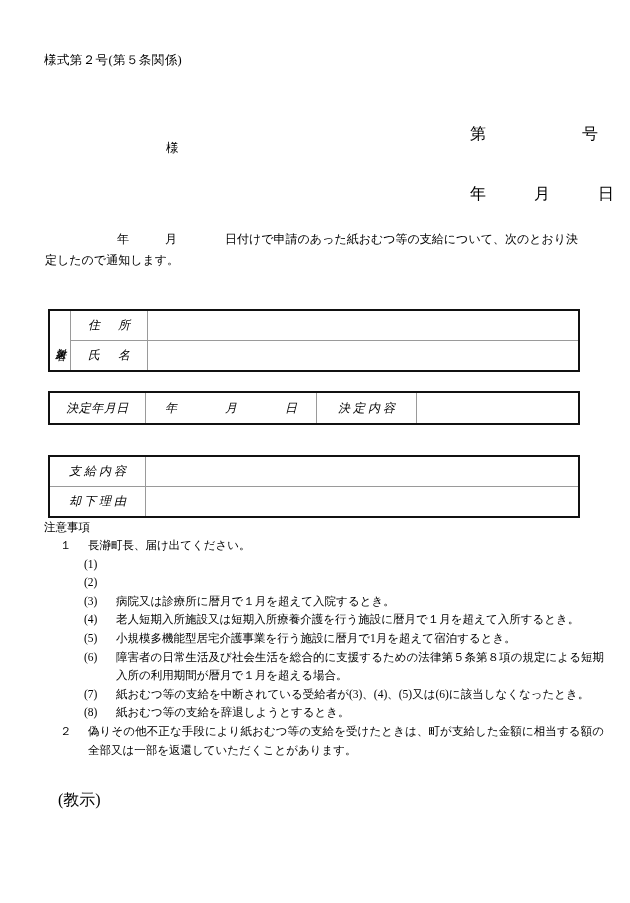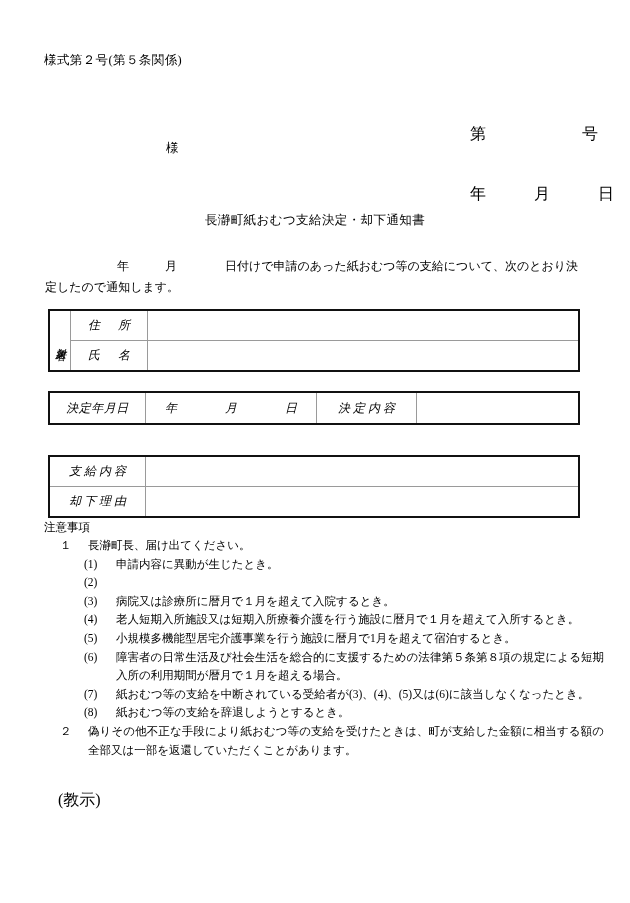--- a/index.html
+++ b/index.html
@@ -64,25 +64,26 @@
     top: 212px;
     width: 630px;
     text-align: center;
     font-size: 12.5px;
     letter-spacing: 0.4px;
   }
 
   
   #intro-paragraph {
     left: 45px;
-    top: 256px;
+    top: 230px;
     width: 545px;
     font-size: 12px;
     line-height: 21px;
     white-space: normal;
+    font-family: Liberation Mono, monospace;
   }
   #intro-paragraph .lead { display: inline; }
 
   
   table.form-table {
     position: absolute;
     border-collapse: collapse;
     table-layout: fixed;
     font-size: 12px;
   }
@@ -190,21 +191,20 @@
   <div class="abs" id="form-number">様式第２号(第５条関係)</div>
 
   <div class="abs" id="doc-number-block">
     <span class="ln">第　　　　　　号</span>
     <span class="ln">年　　　月　　　日</span>
   </div>
 
   <div class="abs" id="addressee-line">様</div>
 
 
-  <div class="abs" id="doc-title">長瀞町紙おむつ支給決定・却下通知書</div>
 
   <div class="abs" id="intro-paragraph"><span class="lead nowrap">　　　　　　年　　　月　　　　日付けで</span><span class="lead">申請のあった紙おむつ等の支給について、次のとおり決定したので通知します。</span></div>
 
   <table class="form-table" id="table-subject">
     <tbody>
         <tr>
       <td class="cell-vertical" rowspan="2">
             <span>対象者</span>
           </td>
       <td class="cell-label">住　所</td>
@@ -243,21 +243,20 @@
 
   <div id="notes-section">
     <div id="notes-heading">注意事項</div>
 
     <div class="note-item lvl1">
       <span class="note-marker">１</span>
       <span class="note-text">長瀞町長、届け出てください。</span>
     </div>
     <div class="note-item lvl2">
       <span class="note-marker">(1)</span>
-      <span class="note-text">申請内容に異動が生じたとき。</span>
     </div>
     <div class="note-item lvl2">
       <span class="note-marker">(2)</span>
     </div>
     <div class="note-item lvl2">
       <span class="note-marker">(3)</span>
       <span class="note-text">病院又は診療所に暦月で１月を超えて入院するとき。</span>
     </div>
     <div class="note-item lvl2">
       <span class="note-marker">(4)</span>

